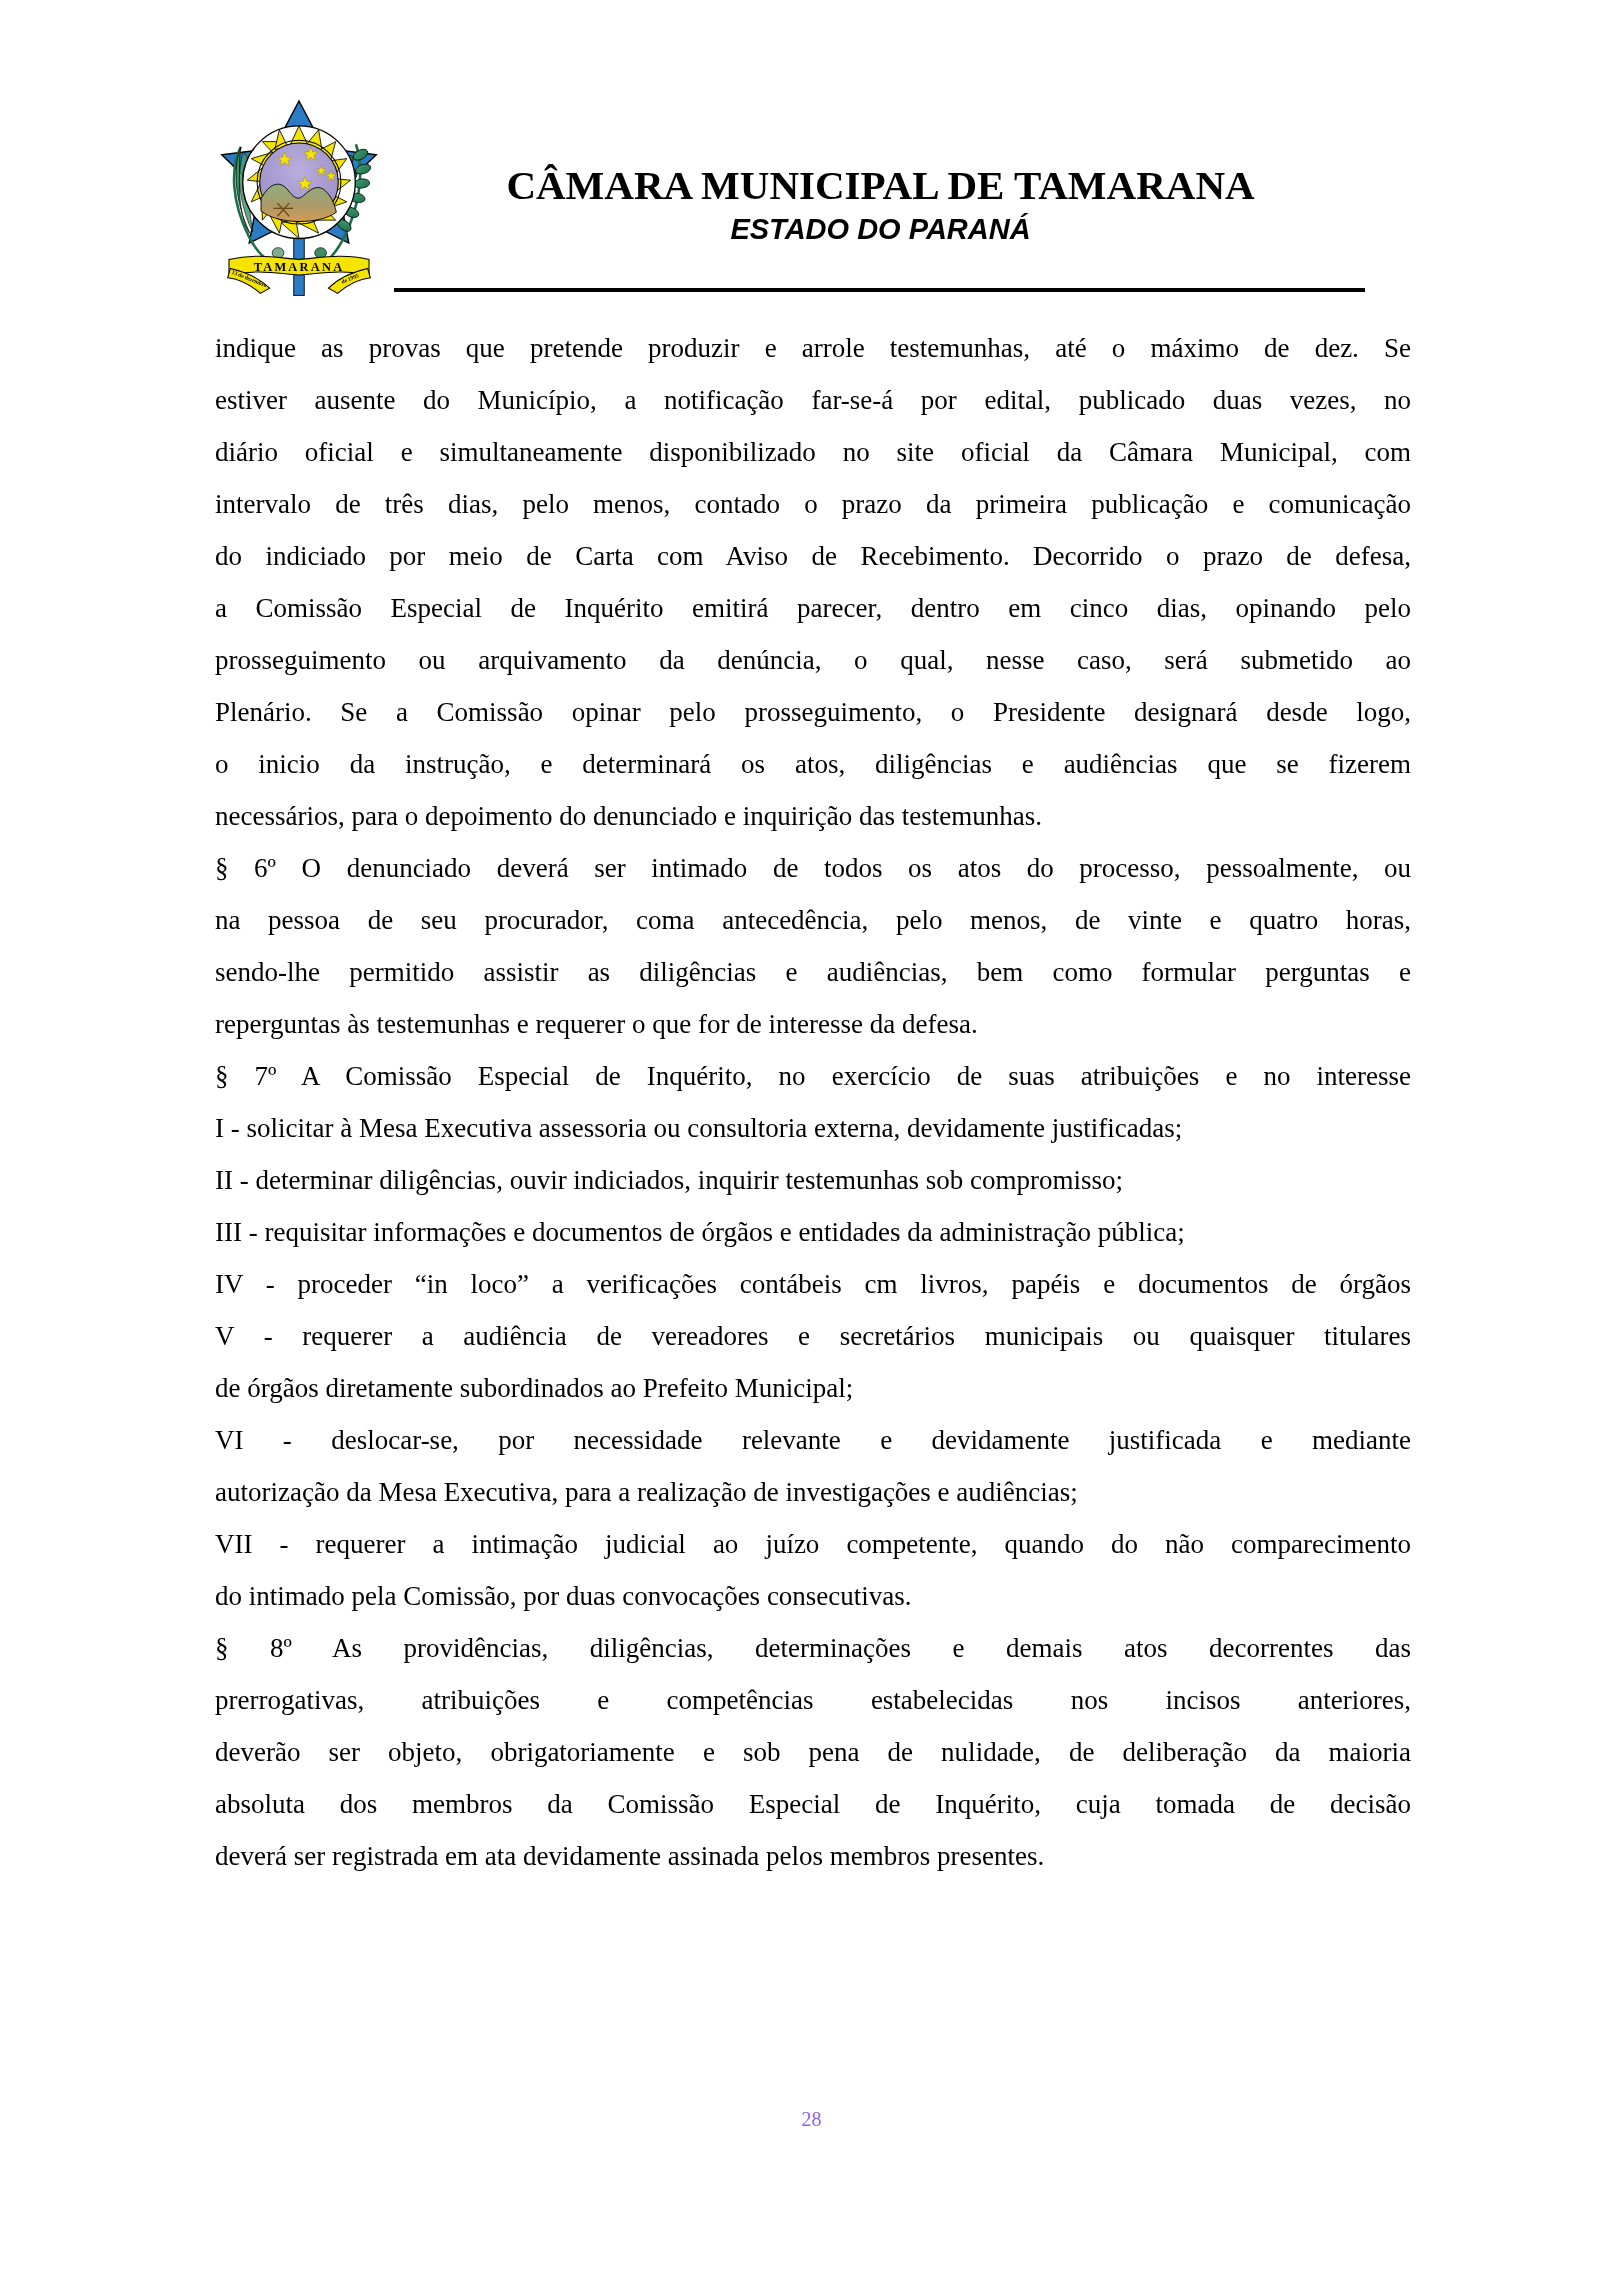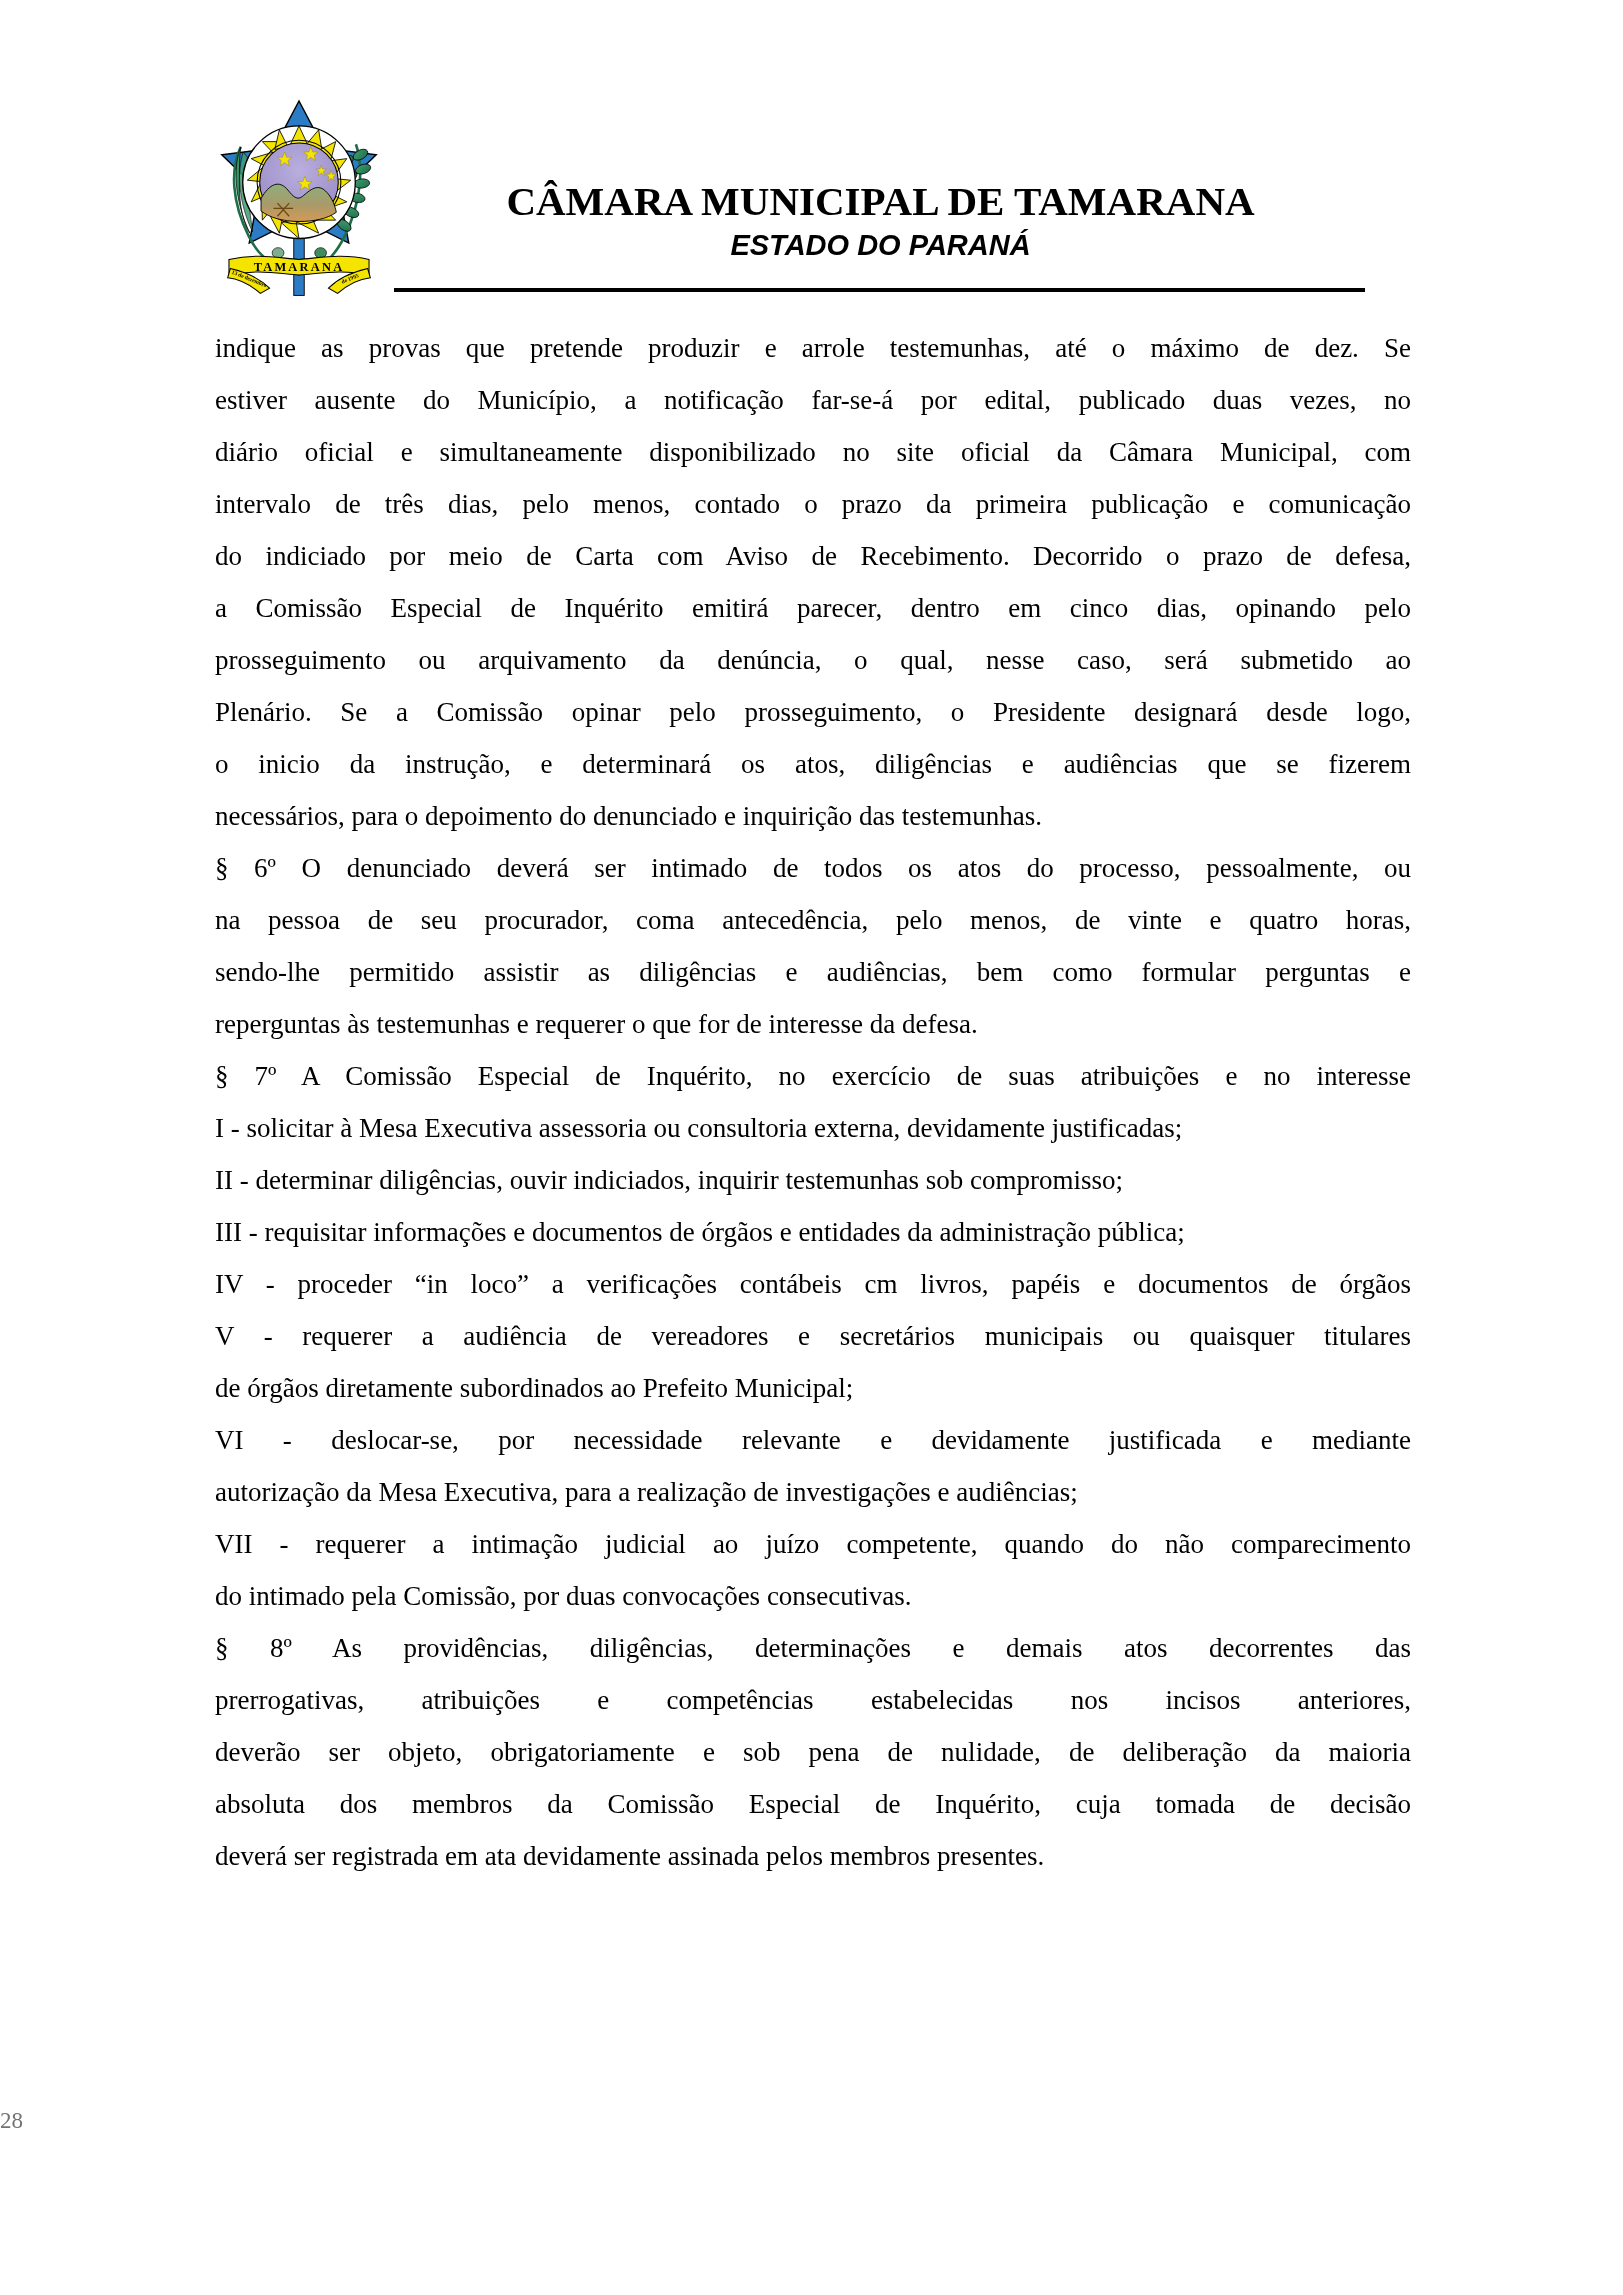--- a/index.html
+++ b/index.html
@@ -30,21 +30,21 @@
     left: 217px;
     top: 84px;
     width: 164px;
     height: 216px;
   }
   .emblem svg { display: block; width: 164px; height: 216px; }
 
   .header-text {
     position: absolute;
     left: 393px;
-    top: 180px;
+    top: 164px;
     width: 975px;
     text-align: center;
   }
   .org-title {
     font-family: "Liberation Serif", serif;
     font-weight: bold;
     font-size: 41px;
     line-height: 43px;
     letter-spacing: 0px;
     color: #000000;
@@ -96,23 +96,24 @@
     text-align: right;
     text-align-last: left;
   }
 
   
   .page-number {
     position: absolute;
     left: 0;
     top: 2108px;
     width: 1623px;
+    text-align: center;
     font-family: "Liberation Serif", serif;
-    font-size: 23px;
-    color: #737373;
+    font-size: 20px;
+    color: #8b5cf6;
   }
 </style>
 </head>
 <body>
 
 <div class="page">
 
   <div class="header">
 
     <div class="emblem">

